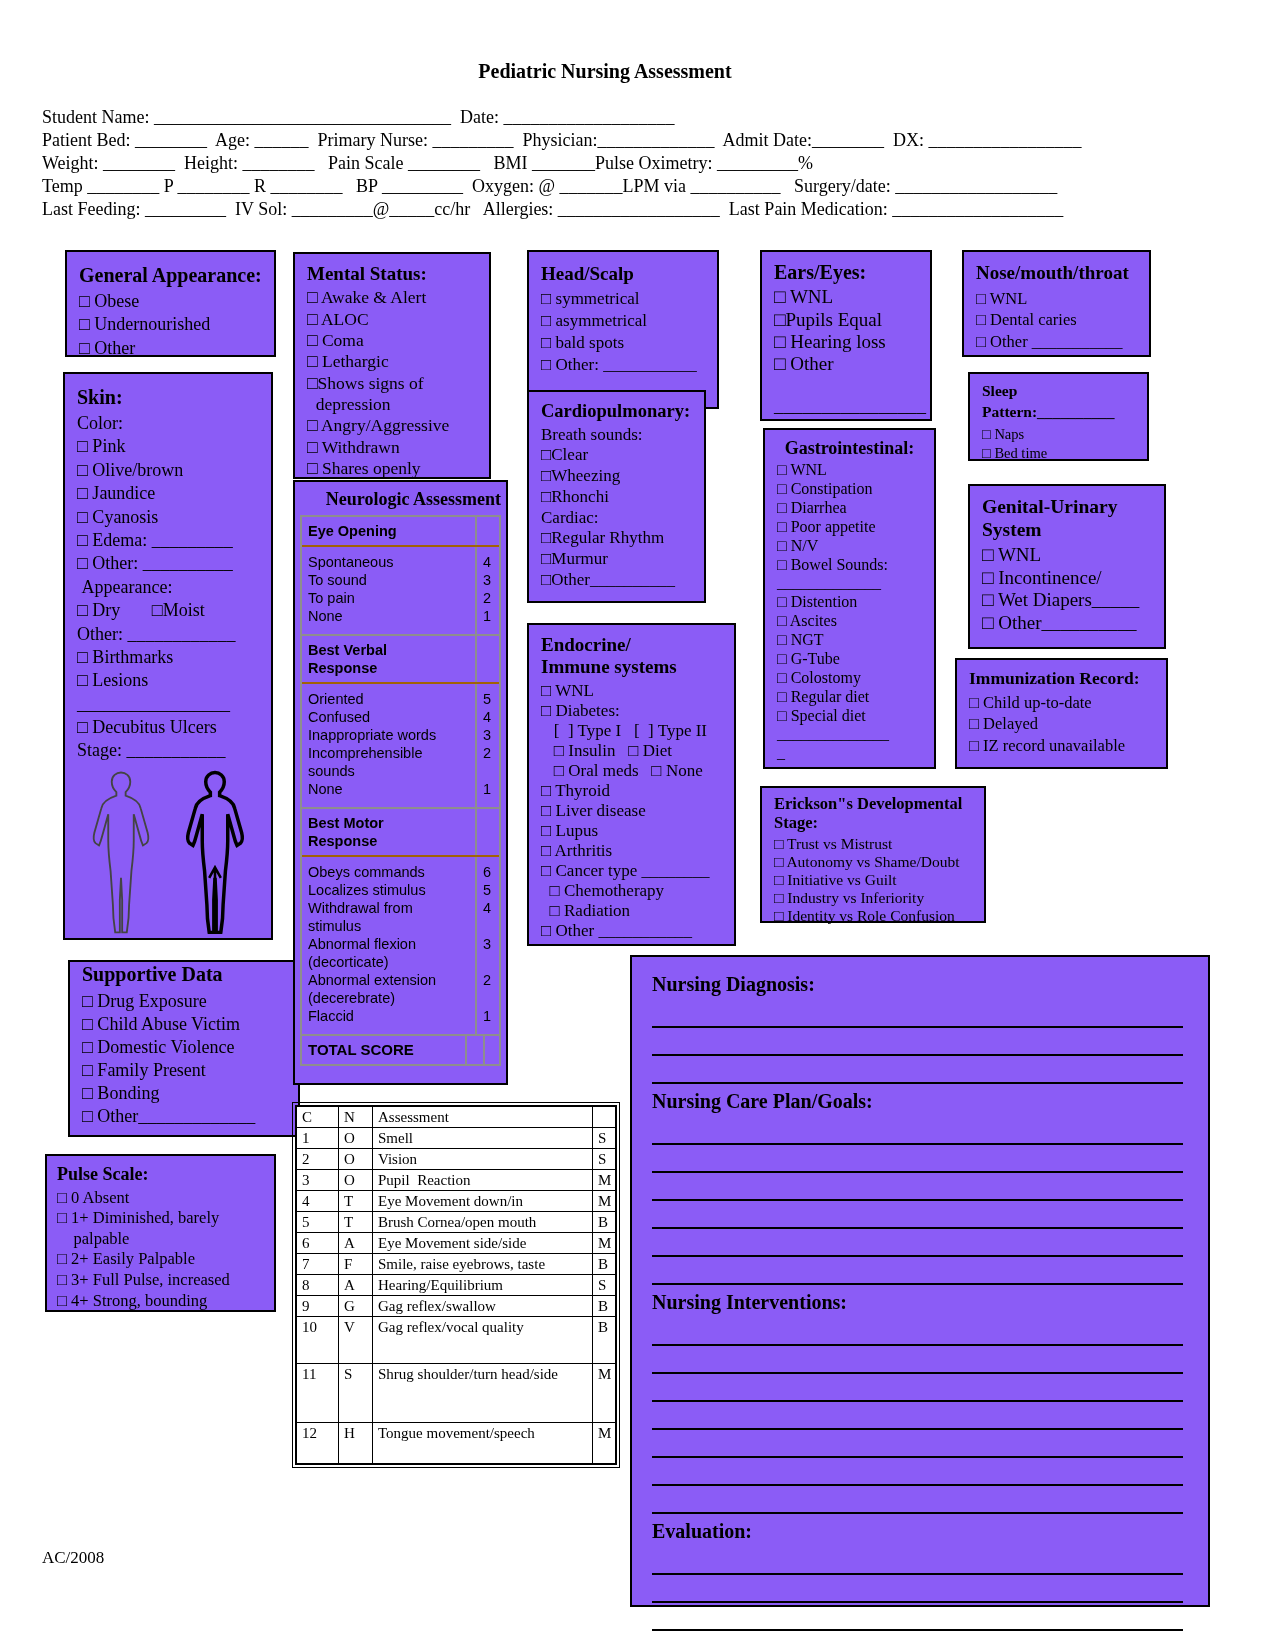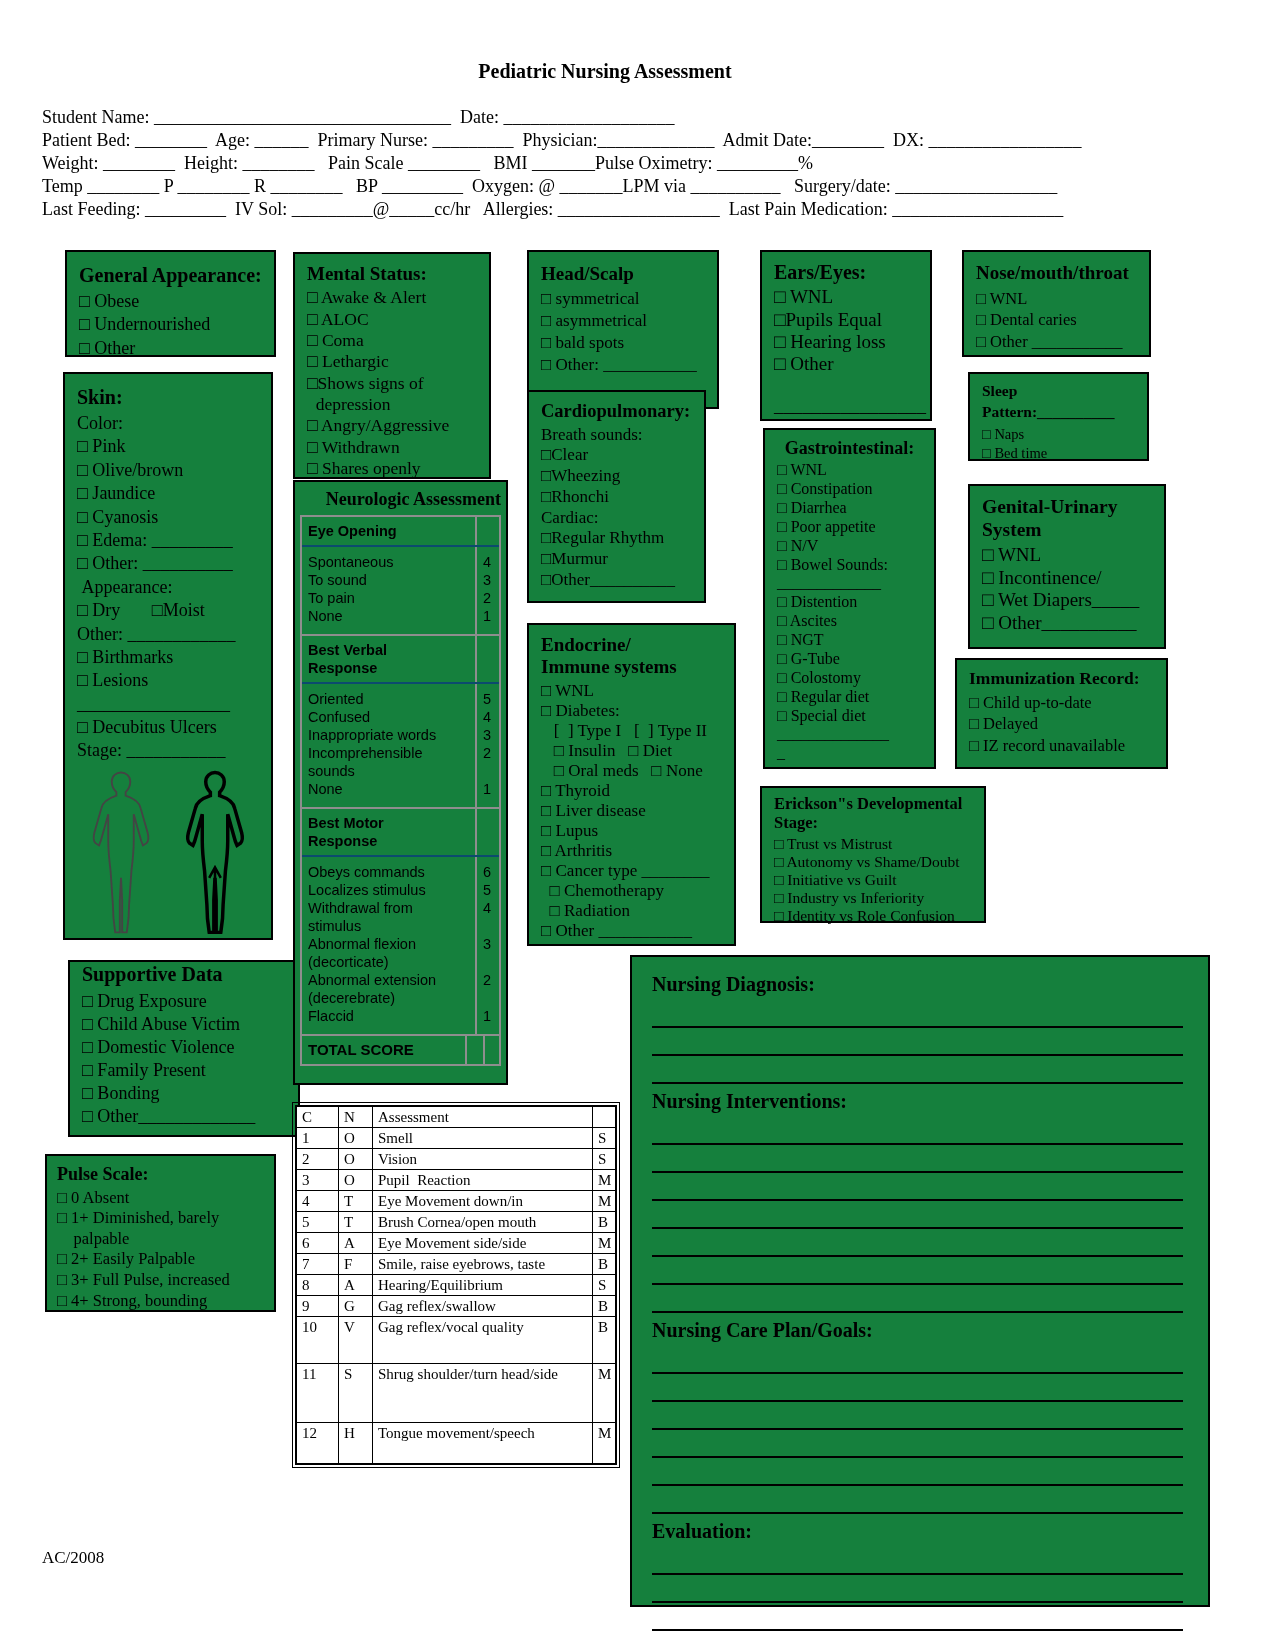--- a/index.html
+++ b/index.html
@@ -2,42 +2,42 @@
 <html><head>
 <meta charset="utf-8">
 <style>
   html,body{margin:0;padding:0;background:#e9e9e9;}
   .page{position:relative;width:1275px;height:1650px;background:#ffffff;margin:0 auto;
         font-family:"Liberation Serif",serif;color:#000;overflow:hidden;}
   .page-title{position:absolute;left:0;top:60px;width:1210px;text-align:center;
         font-size:20px;font-weight:bold;margin:0;}
   .hdr{position:absolute;left:42px;top:106px;width:1190px;font-size:18px;line-height:23px;}
   .hline{white-space:pre;}
-  .box{position:absolute;border:2px solid #000;background:#15803d;box-sizing:border-box;}
+  .box{position:absolute;border:2px solid #000;background:#8b5cf6;box-sizing:border-box;}
   .bt{margin:0 0 2px 0;font-weight:bold;white-space:pre-wrap;}
   .item{white-space:pre-wrap;min-height:1.05em;}
 
   #bx-general{left:65px;top:250px;width:211px;height:107px;padding:10px 12px;font-size:18px;line-height:1.3;}
   #bx-general .bt{font-size:20px;}
   #bx-skin{left:63px;top:372px;width:210px;height:568px;padding:10px 12px;font-size:18px;line-height:1.3;}
   #bx-skin .bt{font-size:20px;}
   .figures{display:flex;justify-content:space-between;padding:6px 8px 0 8px;}
   #bx-supportive{left:68px;top:960px;width:232px;height:177px;padding:0 12px;font-size:18px;line-height:1.28;}
   #bx-supportive .bt{font-size:20px;}
   #bx-pulse{left:45px;top:1154px;width:231px;height:158px;padding:7px 10px;font-size:16.5px;line-height:1.25;}
   #bx-pulse .bt{font-size:18px;}
 
   #bx-mental{left:293px;top:252px;width:198px;height:227px;padding:8px 12px;font-size:17.5px;line-height:1.22;}
   #bx-mental .bt{font-size:19px;}
 
   #bx-neuro{left:293px;top:480px;width:215px;height:605px;padding:5px;}
   .ntitle{font-family:"Liberation Serif",serif;font-size:18px;font-weight:bold;text-align:right;margin:2px 0 5px 0;}
   .ntable{border:2px solid #8e8e8e;font-family:"Liberation Sans","DejaVu Sans",sans-serif;font-size:14.5px;line-height:18px;}
   .nsec{border-bottom:2px solid #8e8e8e;}
-  .nhead{display:grid;grid-template-columns:1fr 24px;border-bottom:2px solid #0c4a6e;}
+  .nhead{display:grid;grid-template-columns:1fr 24px;border-bottom:2px solid #a16207;}
   .nhead .hl{font-weight:bold;padding:5px 6px;white-space:pre-wrap;}
   .nhead .hr{border-left:2px solid #8e8e8e;}
   .nrow{display:grid;grid-template-columns:1fr 24px;}
   .nlabel{padding:0 6px;white-space:pre-wrap;}
   .nscore{border-left:2px solid #8e8e8e;padding-left:6px;}
   .nrows .nrow:first-of-type>div{padding-top:6px;}
   .nrows .nrow:last-of-type>div{padding-bottom:9px;}
   .ntotal{display:grid;grid-template-columns:1fr 18px 16px;font-weight:bold;font-size:15px;}
   .ntotal>div{padding:5px 6px;}
   .ntotal>.tc{border-left:2px solid #8e8e8e;padding:0;}
@@ -542,47 +542,47 @@
       <h3 class="nb-title">Nursing Diagnosis:</h3>
       <div>
 
       <div class="rule"></div>
           <div class="rule"></div>
           <div class="rule"></div>
         </div>
     </div>
 
     <div>
+      <h3 class="nb-title">Nursing Care Plan/Goals:</h3>
+      <div>
+
+      <div class="rule"></div>
+          <div class="rule"></div>
+          <div class="rule"></div>
+          <div class="rule"></div>
+          <div class="rule"></div>
+          <div class="rule"></div>
+        </div>
+    </div>
+
+    <div>
       <h3 class="nb-title">Nursing Interventions:</h3>
       <div>
 
       <div class="rule"></div>
           <div class="rule"></div>
           <div class="rule"></div>
           <div class="rule"></div>
           <div class="rule"></div>
           <div class="rule"></div>
           <div class="rule"></div>
         </div>
     </div>
 
     <div>
-      <h3 class="nb-title">Nursing Care Plan/Goals:</h3>
-      <div>
-
-      <div class="rule"></div>
-          <div class="rule"></div>
-          <div class="rule"></div>
-          <div class="rule"></div>
-          <div class="rule"></div>
-          <div class="rule"></div>
-        </div>
-    </div>
-
-    <div>
       <h3 class="nb-title">Evaluation:</h3>
       <div>
 
       <div class="rule"></div>
           <div class="rule"></div>
           <div class="rule"></div>
         </div>
     </div>
 
   </section>

